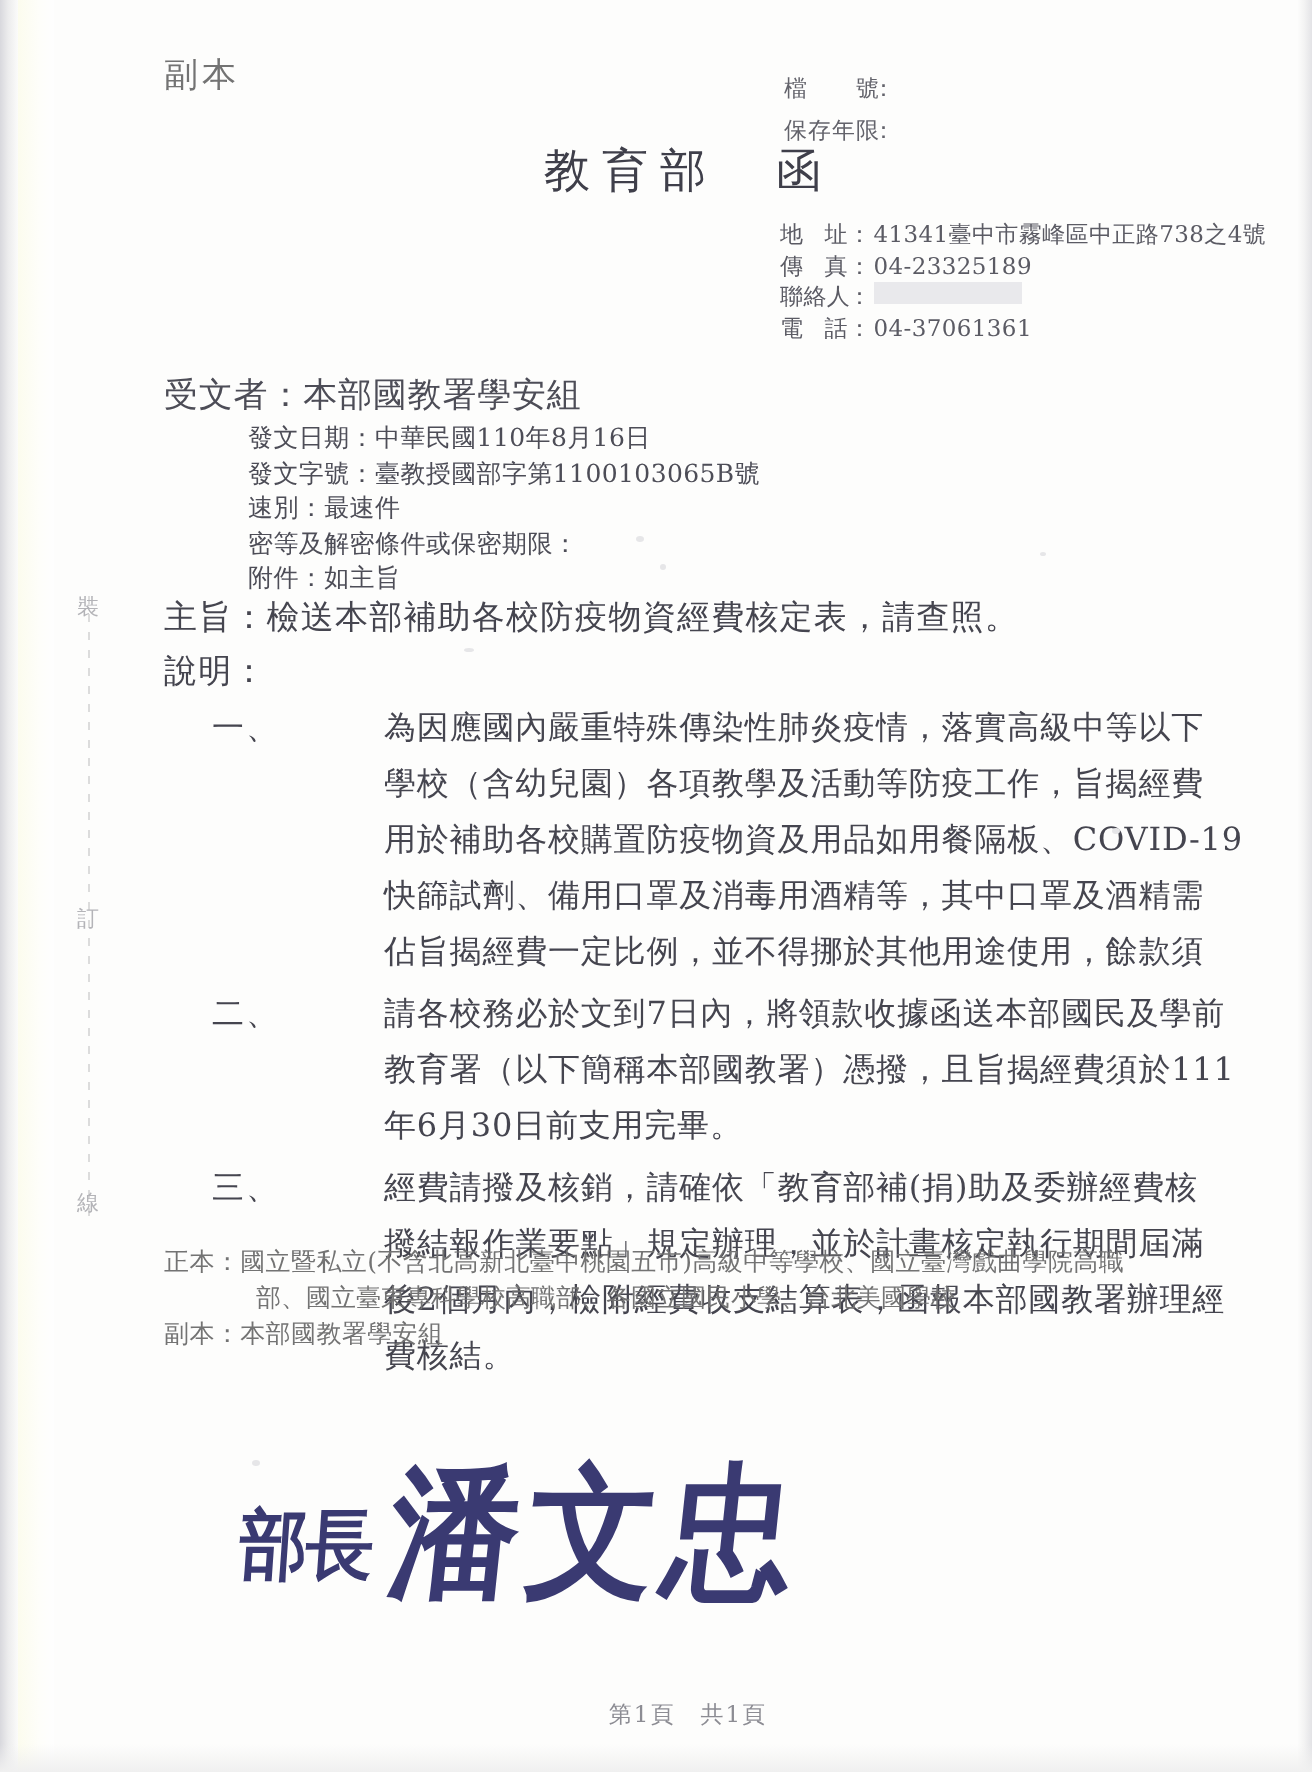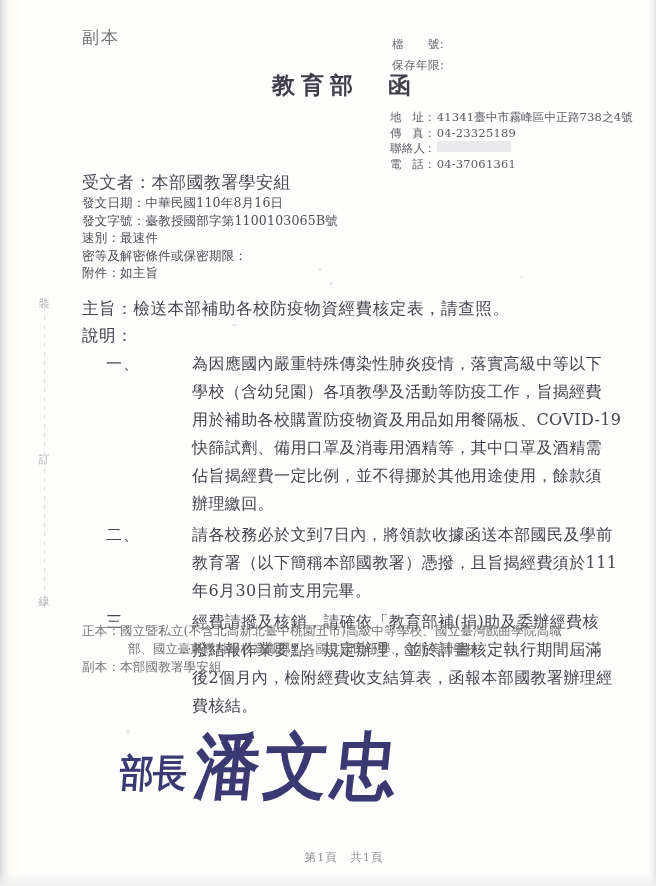--- a/index.html
+++ b/index.html
@@ -75,21 +75,20 @@
     color: #737373;
   }
   .doc-title {
     position: absolute;
     left: 272px;
     top: 70px;
     font-size: 23px;
     letter-spacing: 6px;
     color: #3f3f4a;
     white-space: pre;
-    font-weight: bold;
   }
   .file-fields {
     position: absolute;
     left: 392px;
     top: 34px;
     font-size: 11.5px;
     line-height: 21px;
     color: #63636b;
     letter-spacing: 0.5px;
   }
@@ -122,34 +121,35 @@
     width: 74px;
     height: 11px;
     background: #e9e9ec;
     vertical-align: -1px;
   }
 
   
   .meta-block {
     position: absolute;
     left: 82px;
-    top: 170px;
+    top: 186px;
     color: #4d4d57;
   }
   .recipient {
     font-size: 17px;
     letter-spacing: 0.4px;
     line-height: 24px;
     white-space: nowrap;
   }
   .meta-line {
     font-size: 12.5px;
     line-height: 17.5px;
     letter-spacing: 0.2px;
     white-space: nowrap;
+    margin-left: 42px;
   }
 
   
   .subject-row {
     position: absolute;
     left: 82px;
     top: 298px;
     font-size: 16.5px;
     letter-spacing: 0.6px;
     white-space: nowrap;
@@ -329,21 +329,20 @@
   <div class="items">
 
     <div class="item">
       <div class="item-marker">一、</div>
       <div class="item-body">
         <div class="item-line">為因應國內嚴重特殊傳染性肺炎疫情，落實高級中等以下</div>
         <div class="item-line">學校（含幼兒園）各項教學及活動等防疫工作，旨揭經費</div>
         <div class="item-line">用於補助各校購置防疫物資及用品如用餐隔板、COVID-19</div>
         <div class="item-line">快篩試劑、備用口罩及消毒用酒精等，其中口罩及酒精需</div>
         <div class="item-line">佔旨揭經費一定比例，並不得挪於其他用途使用，餘款須</div>
-        <div class="item-line">辦理繳回。</div>
       </div>
     </div>
 
     <div class="item">
       <div class="item-marker">二、</div>
       <div class="item-body">
         <div class="item-line">請各校務必於文到7日內，將領款收據函送本部國民及學前</div>
         <div class="item-line">教育署（以下簡稱本部國教署）憑撥，且旨揭經費須於111</div>
         <div class="item-line">年6月30日前支用完畢。</div>
       </div>

